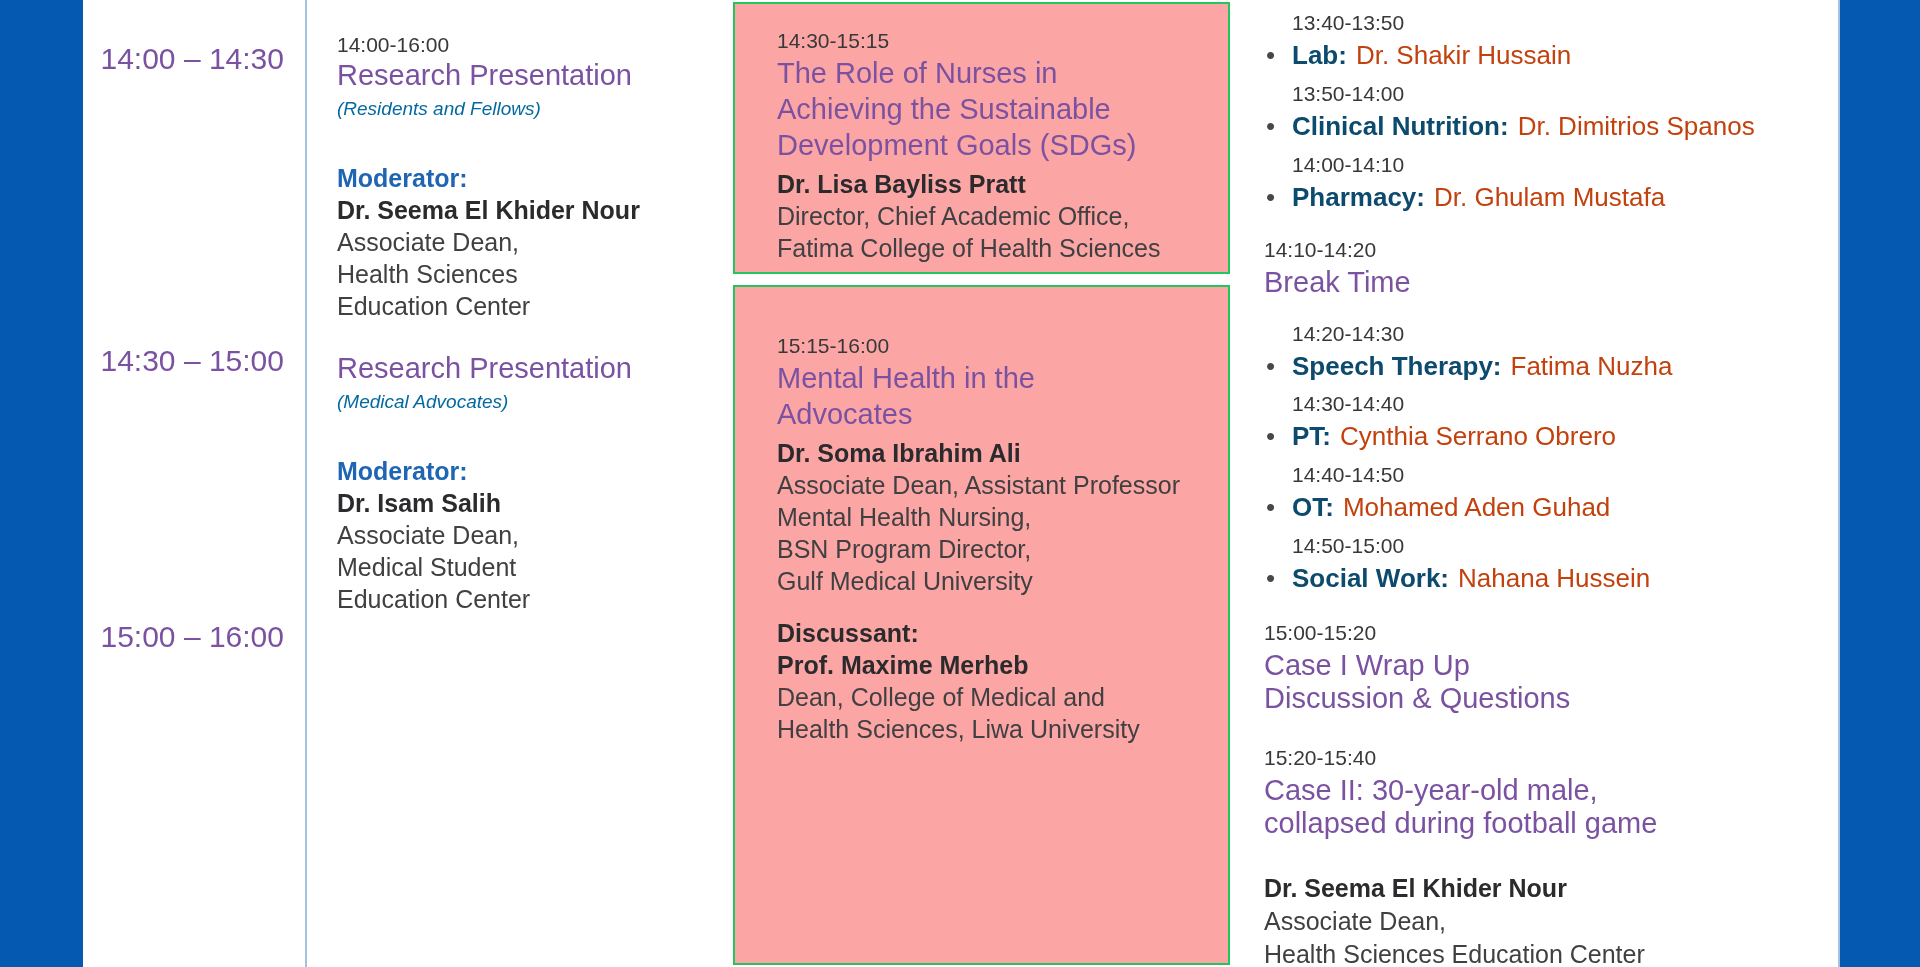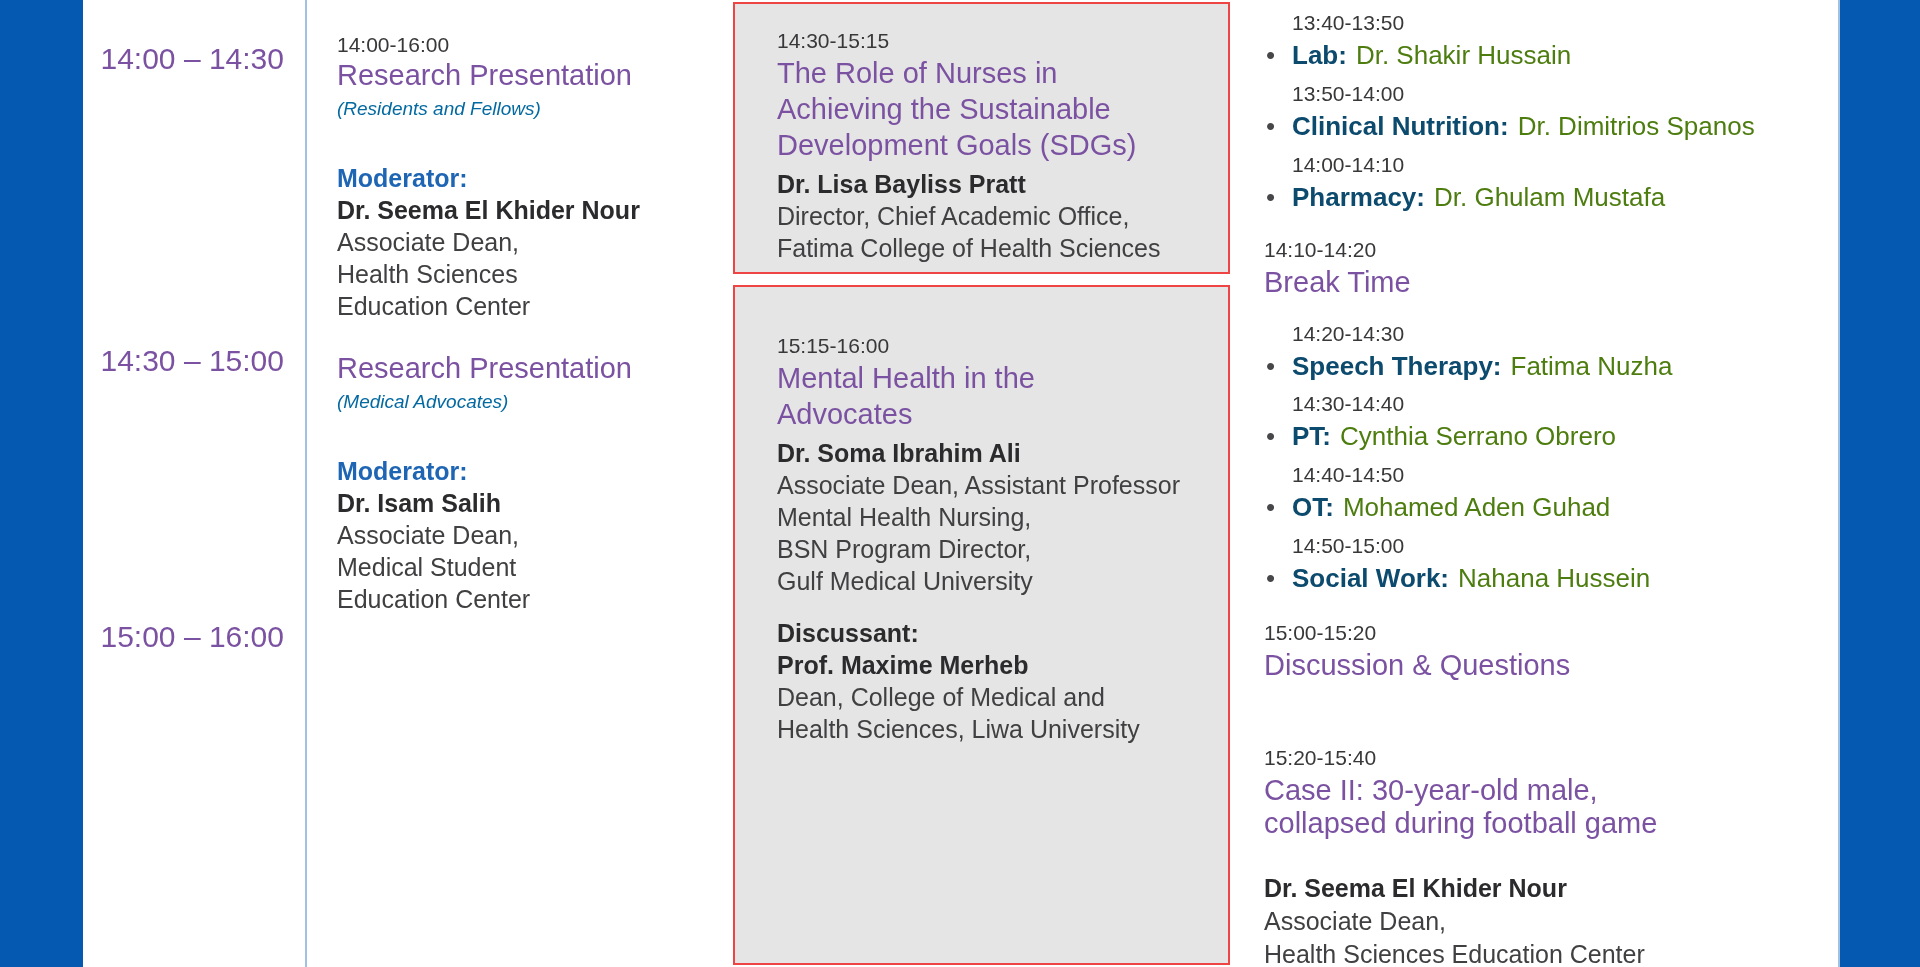--- a/index.html
+++ b/index.html
@@ -22,36 +22,36 @@
   .t-small { font-size:21px; line-height:26px; color:#38383A; white-space:nowrap; }
   .title-purple { font-size:29px; line-height:34px; color:#7B51A1; white-space:nowrap; }
   .subtitle-italic { font-size:19px; line-height:34px; color:#0369a1; font-style:italic; white-space:nowrap; }
   .role-gap { height:36px; }
   .role-label { font-size:25px; line-height:32px; font-weight:bold; color:#1E65B4; white-space:nowrap; }
   .role-label.dark { color:#2B2B2D; }
   .person-name { font-size:25px; line-height:32px; font-weight:bold; color:#2B2B2D; white-space:nowrap; }
   .person-line { font-size:25px; line-height:32px; color:#404042; white-space:nowrap; }
 
   
-  .card { position:absolute; left:733px; width:497px; background:#e5e5e5; border:2px solid #ef4444; }
+  .card { position:absolute; left:733px; width:497px; background:#fca5a5; border:2px solid #22c55e; }
   .card-1 { top:2px; height:272px; padding:24px 0 0 42px; }
   .card-2 { top:285px; height:680px; padding:46px 0 0 42px; }
   .card .title-purple { margin-top:2px; }
   .speaker-gap { height:6px; }
   .disc-gap { height:20px; }
 
   
   .agenda-col { position:absolute; left:1264px; top:0; width:580px; height:967px; }
   .ag-group { position:absolute; left:0; white-space:nowrap; }
   .ag-time { font-size:21px; line-height:25px; color:#38383A; margin-bottom:4px; white-space:nowrap; }
   .ag-time.indent { padding-left:28px; }
   .ag-entry { position:relative; padding-left:28px; font-size:26px; line-height:32px; white-space:nowrap; }
   .ag-bullet { position:absolute; left:2px; top:0; color:#47474A; font-size:26px; }
   .ag-label { font-weight:bold; color:#0c4a6e; margin-right:9px; }
-  .ag-name { color:#4d7c0f; }
+  .ag-name { color:#c2410c; }
   .ag-heading { font-size:29px; line-height:33px; color:#7B51A1; white-space:nowrap; }
   .ag-footer-name { font-size:25px; line-height:33px; font-weight:bold; color:#2B2B2D; white-space:nowrap; }
   .ag-footer-line { font-size:25px; line-height:33px; color:#404042; white-space:nowrap; }
 </style>
 </head>
 <body>
 
 <div class="page">
   <div class="bar-left"></div>
   <div class="bar-right"></div>
@@ -152,20 +152,21 @@
       <div class="ag-entry"><span class="ag-bullet">•</span><span class="ag-label">OT:</span><span class="ag-name">Mohamed Aden Guhad</span></div>
     </div>
 
     <div class="ag-group" style="top:533px">
       <div class="ag-time indent">14:50-15:00</div>
       <div class="ag-entry"><span class="ag-bullet">•</span><span class="ag-label">Social Work:</span><span class="ag-name">Nahana Hussein</span></div>
     </div>
 
     <div class="ag-group" style="top:620px">
       <div class="ag-time">15:00-15:20</div>
+      <div class="ag-heading">Case I Wrap Up</div>
       <div class="ag-heading">Discussion &amp; Questions</div>
     </div>
 
     <div class="ag-group" style="top:745px">
       <div class="ag-time">15:20-15:40</div>
       <div class="ag-heading">Case II: 30-year-old male,</div>
       <div class="ag-heading">collapsed during football game</div>
     </div>
 
     <div class="ag-group" style="top:872px">

